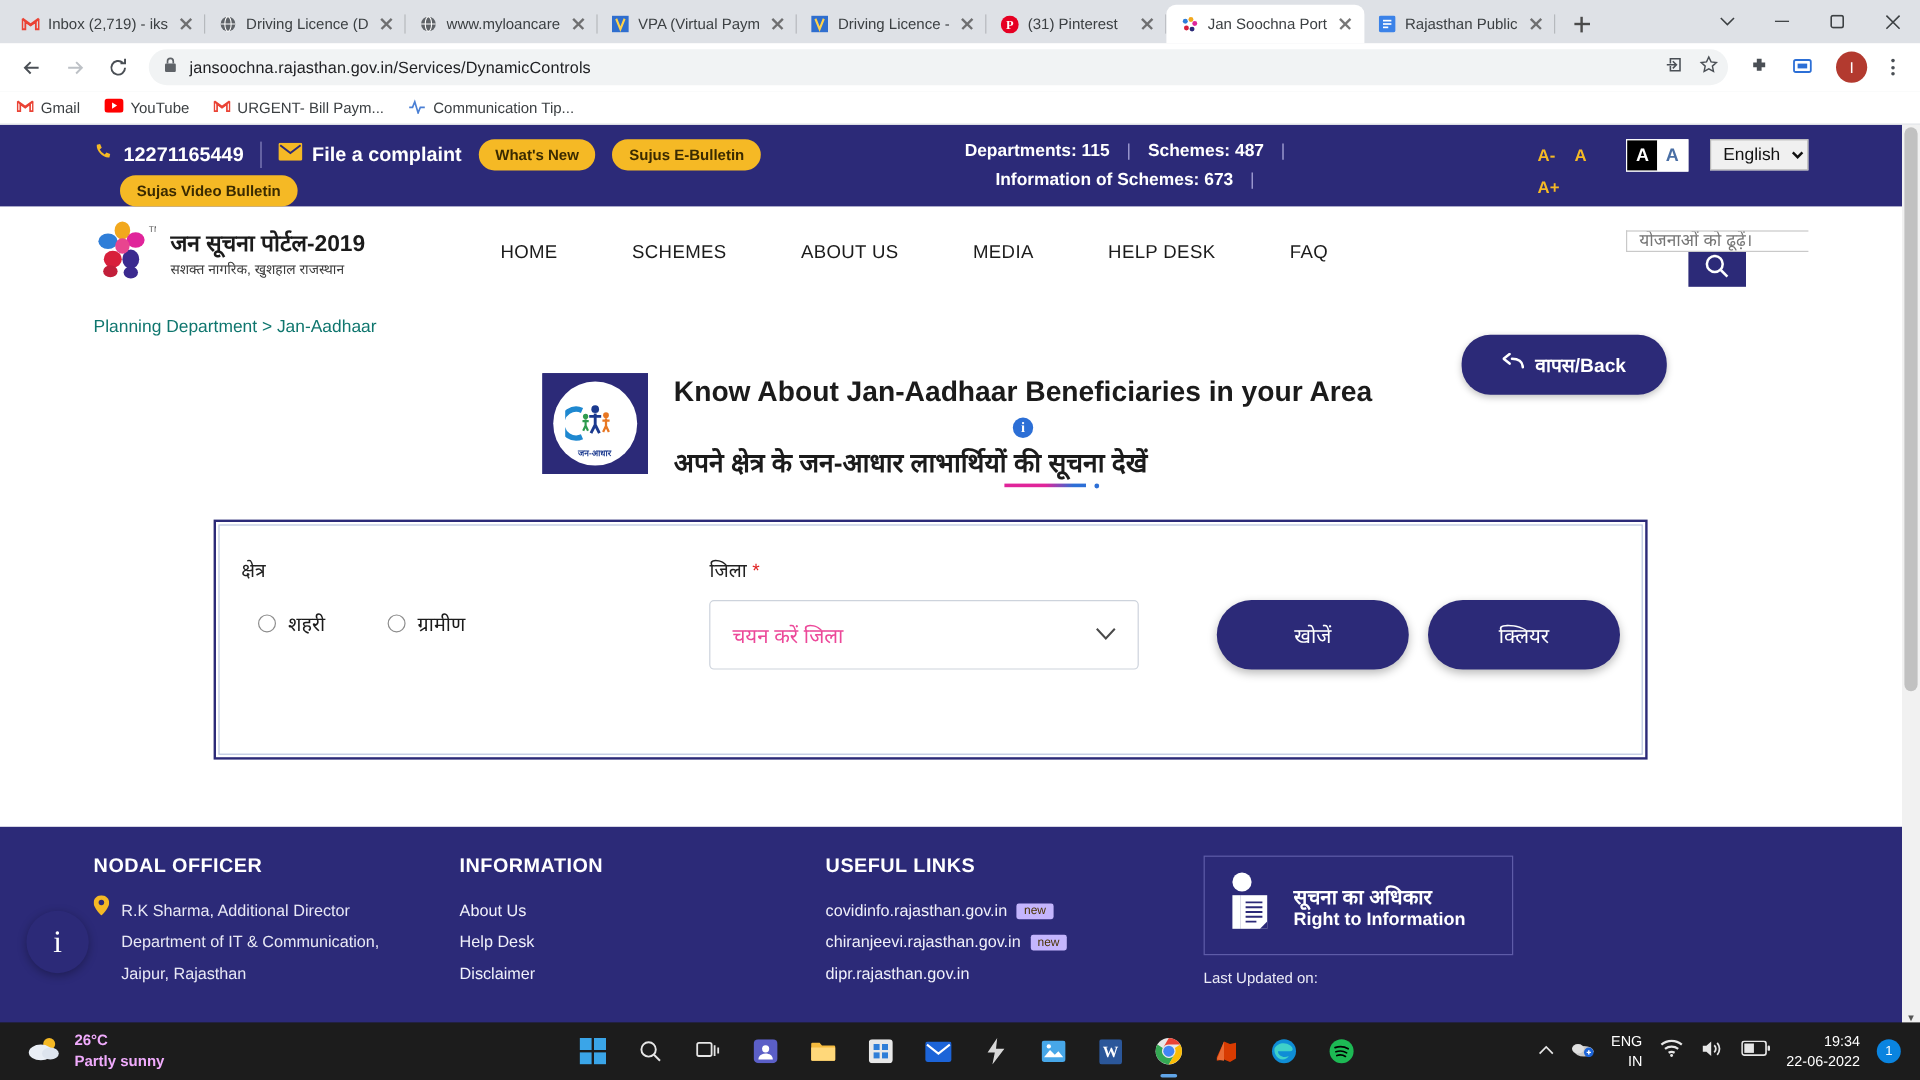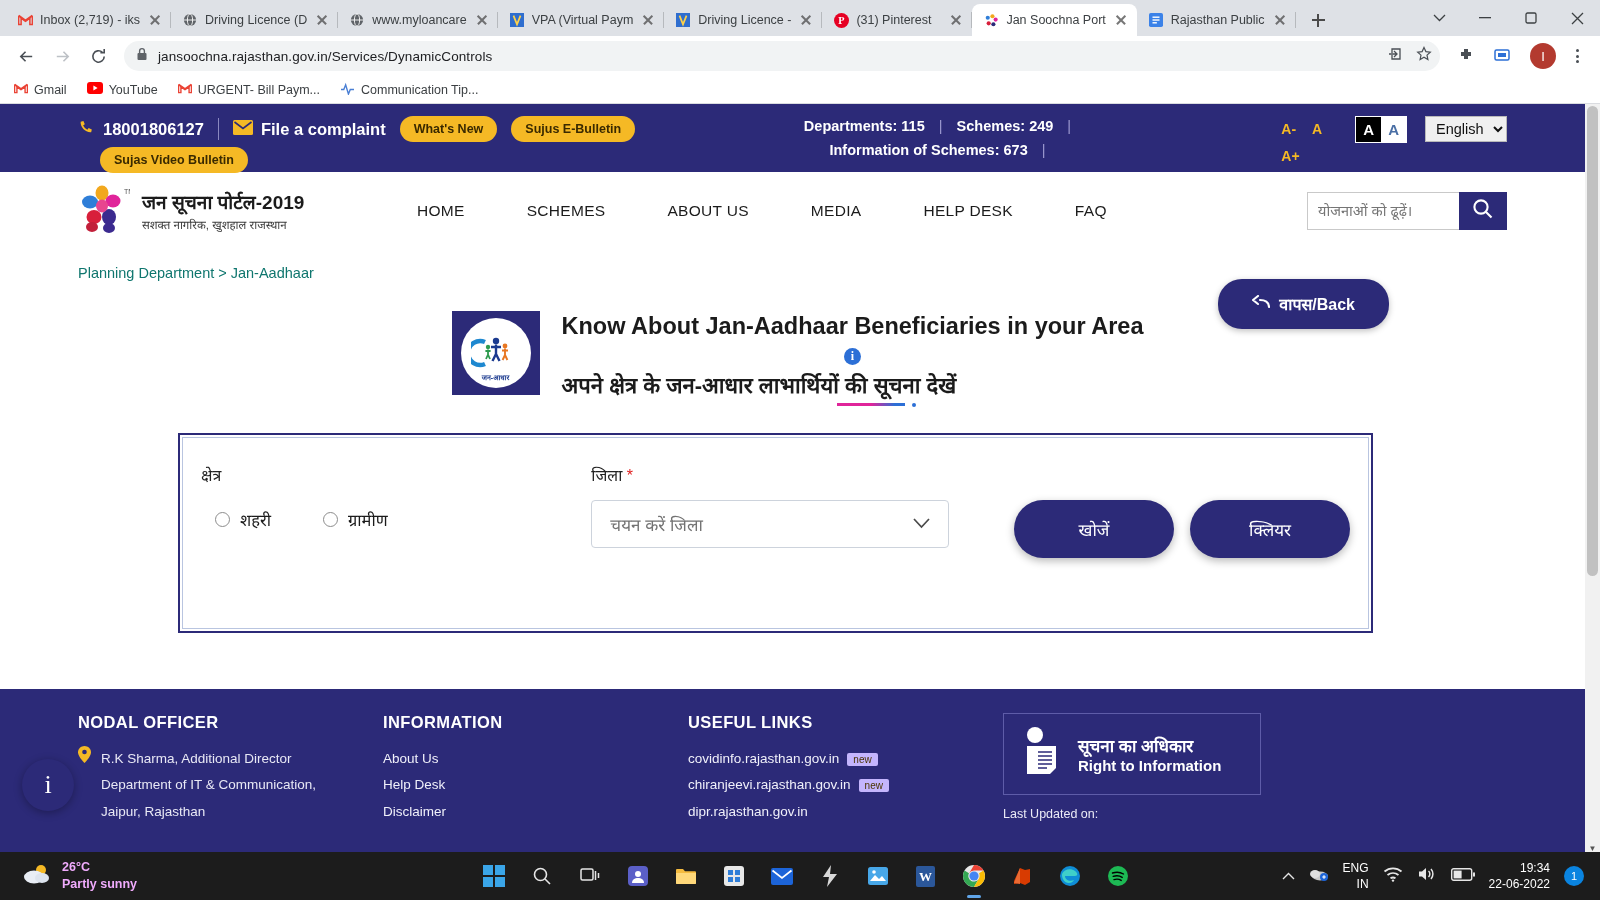--- a/index.html
+++ b/index.html
@@ -87,21 +87,21 @@
     background: #f0f0f0; border: 1px solid #b9b9b9; font-size: 14.5px; color: #111;
     padding: 3px 6px; height: 26px; font-family: "Liberation Sans", sans-serif;
   }
 
   .navbar { background: #fff; height: 77px; display: flex; align-items: center; padding: 0 78px; }
   .brand { display: flex; align-items: center; gap: 12px; width: 270px; }
   .brand-text .t1 { font-size: 19px; font-weight: bold; color: #1b1b1b; white-space: nowrap; }
   .brand-text .t2 { font-size: 11.5px; color: #3b3b3b; margin-top: 2px; white-space: nowrap; }
   .mainnav { display: flex; align-items: center; gap: 0; flex: 1; padding-left: 38px; }
   .mainnav a { font-size: 15.5px; color: #1b1b1b; text-decoration: none; letter-spacing: .3px; padding: 0 31px; white-space: nowrap; }
-  .searchwrap { display: flex; align-items: center; height: 38px; }
+  .searchwrap { display: flex; align-items: center; height: 38px; flex-direction: column; }
   .searchwrap input {
     width: 152px; height: 38px; border: 1px solid #c9c9c9; border-right: none; padding: 0 10px;
     font-size: 14.5px; color: #555; font-family: "Liberation Sans", sans-serif; outline: none;
   }
   .searchbtn { width: 48px; height: 38px; background: #2c2a78; display: flex; align-items: center; justify-content: center; }
 
   .content { background: #fff; padding: 0 78px; position: relative; height: 440px; }
   .breadcrumb { font-size: 14.5px; color: #0f766e; padding-top: 16px; }
   .backbtn {
     position: absolute; right: 196px; top: 30px;
@@ -140,23 +140,23 @@
   }
   .formbox-inner { border: 1px solid #b9c5e0; width: 100%; height: 100%; display: flex; padding: 26px 18px 0 18px; gap: 12px; }
   .field-area { width: 415px; }
   .field-label { font-size: 16px; color: #222; }
   .req { color: #e02020; }
   .radios { display: flex; gap: 52px; margin-top: 22px; padding-left: 14px; }
   .radio-item { display: flex; align-items: center; gap: 10px; font-size: 16.5px; color: #1b1b1b; }
   .radio-dot { width: 15px; height: 15px; border: 1.5px solid #8d8d8d; border-radius: 50%; background: #fff; flex: none; }
   .field-district { width: 400px; }
   .select-box {
-    margin-top: 14px; width: 358px; height: 48px; border: 1px solid #cdd3dc; border-radius: 4px;
+    margin-top: 14px; width: 358px; height: 58px; border: 1px solid #cdd3dc; border-radius: 4px;
     display: flex; align-items: center; justify-content: space-between; padding: 0 18px;
-    font-size: 17px; color: #737373; background: #fff;
+    font-size: 17px; color: #ec4899; background: #fff;
   }
   .btn-area { display: flex; align-items: flex-start; gap: 16px; padding-top: 36px; padding-left: 46px; }
   .action-btn {
     background: #2c2a78; color: #fff; border-radius: 30px; width: 160px; height: 58px;
     display: flex; align-items: center; justify-content: center; font-size: 17px;
     box-shadow: 0 3px 8px rgba(0,0,0,.28);
   }
 
   .footer { background: #2c2a78; color: #fff; padding: 24px 78px 0; height: 182px; position: relative; }
   .footer-cols { display: flex; }
@@ -427,21 +427,21 @@
   <div class="topstrip">
     <div class="topstrip-inner">
       <div class="ts-left">
         <div class="ts-row1">
           <span class="ts-phone">
             <span>
               <svg width="17" height="17" viewBox="0 0 16 16">
                     <path d="M2.5 2.5l2.6-.6 1.3 3-1.6 1.2a9 9 0 004 4l1.2-1.6 3 1.3-.6 2.6c-5 .6-10.5-5-9.9-9.9z" fill="#f5b925"></path>
                   </svg>
             </span>
-            <span>18001806127</span>
+            <span>12271165449</span>
           </span>
           <span class="ts-sep"></span>
           <span class="ts-complaint">
             <span>
               <svg width="20" height="15" viewBox="0 0 20 15">
                     <rect width="20" height="15" rx="1.5" fill="#f5b925"></rect>
                     <path d="M1.5 2l8.5 6.5L18.5 2" fill="none" stroke="#2c2a78" stroke-width="1.6"></path>
                   </svg>
             </span>
             <span>File a complaint</span>
@@ -451,21 +451,21 @@
         </div>
         <div class="ts-row2">
           <span class="pill">Sujas Video Bulletin</span>
         </div>
       </div>
 
       <div class="ts-center">
         <div class="ts-stats">
           <span>Departments: 115</span>
           <span class="sepbar">|</span>
-          <span>Schemes: 249</span>
+          <span>Schemes: 487</span>
           <span class="sepbar">|</span>
         </div>
         <div class="ts-stats ts-stats-2">
           <span>Information of Schemes: 673</span>
           <span class="sepbar">|</span>
         </div>
       </div>
 
       <div class="ts-right">
         <div class="fontsize-grid">

